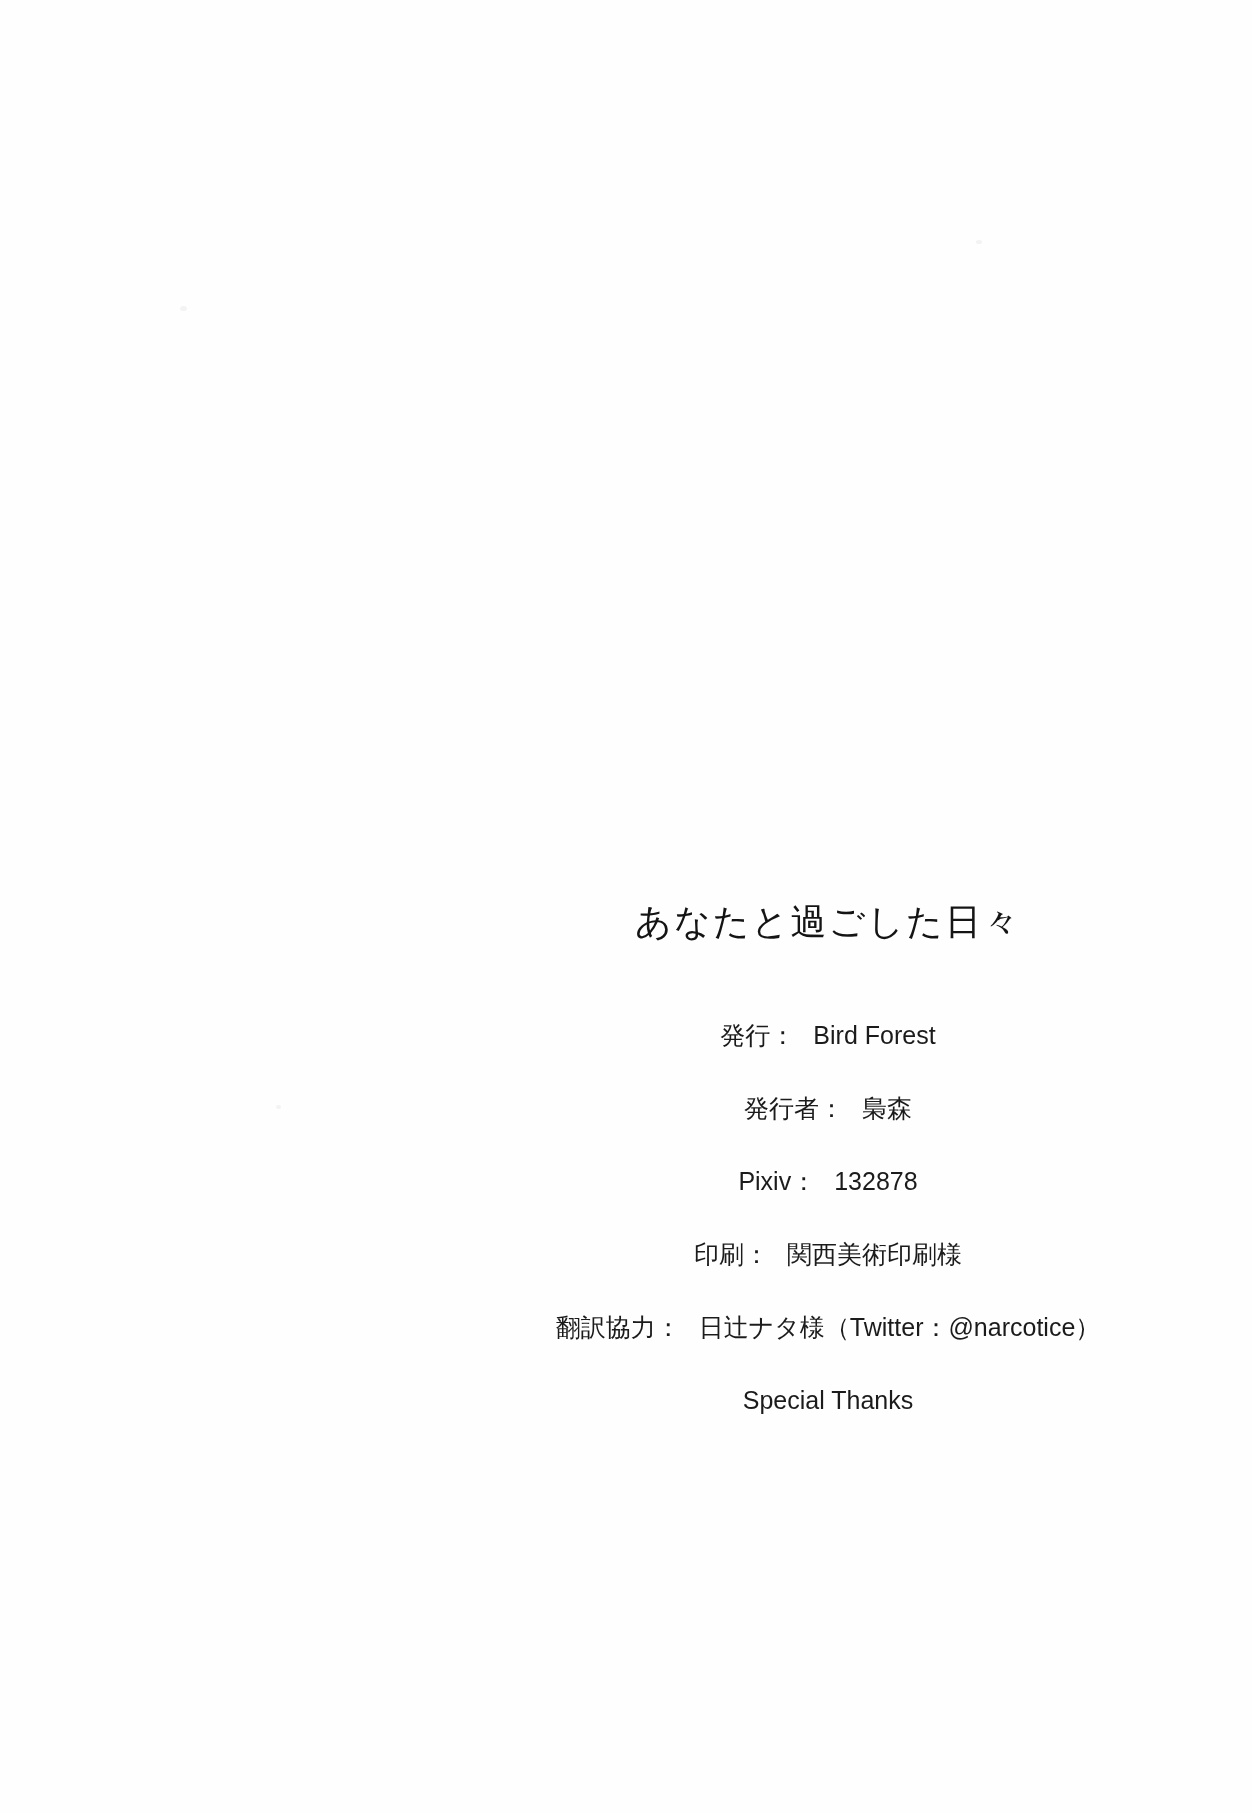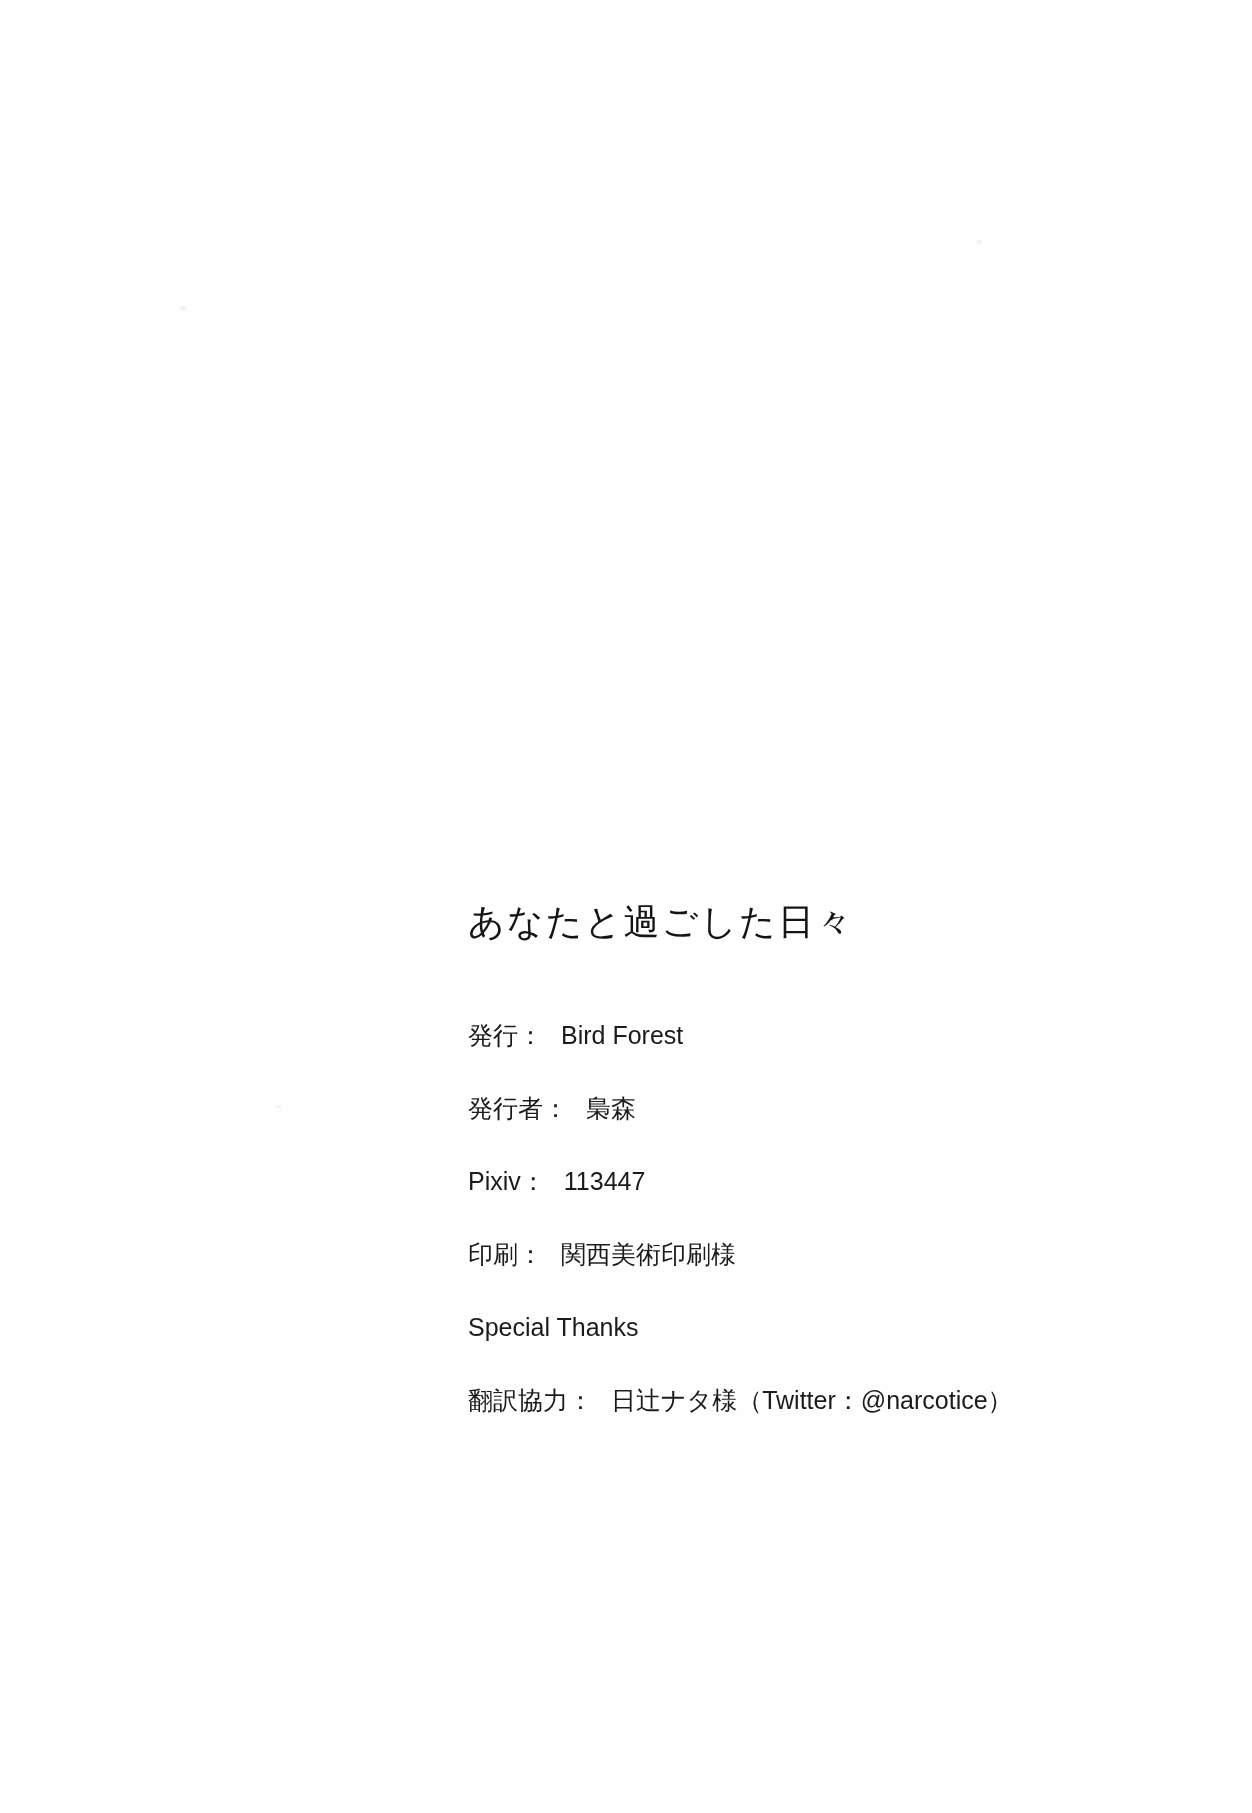--- a/index.html
+++ b/index.html
@@ -25,20 +25,21 @@
     position: absolute;
     background: #e9e9e9;
     border-radius: 50%;
     opacity: .55;
   }
   .colophon {
     position: absolute;
     left: 468px;
     top: 900px;
     width: 720px;
+    text-align: center;
   }
   .colophon-title {
     font-size: 36px;
     letter-spacing: 2px;
     color: #141414;
     margin: 0 0 40px 0;
     font-weight: 400;
     line-height: 1.2;
     white-space: nowrap;
   }
@@ -81,31 +82,31 @@
       <span class="lbl">発行：</span><span class="val serif">Bird Forest</span>
     </div>
 
 
     <div class="credit-line">
       <span class="lbl">発行者：</span><span class="val">梟森</span>
     </div>
 
 
     <div class="credit-line">
-      <span class="lbl">Pixiv：</span><span class="val">113447</span>
+      <span class="lbl">Pixiv：</span><span class="val">132878</span>
     </div>
 
 
     <div class="credit-line">
       <span class="lbl">印刷：</span><span class="val">関西美術印刷様</span>
     </div>
 
+    <div class="credit-line">
+      <span class="lbl">翻訳協力：</span><span class="val">日辻ナタ様（Twitter：@narcotice）</span>
+    </div>
+
     <div class="credit-line nopad">
       <span class="lbl serif">Special Thanks</span><span class="val"></span>
-    </div>
-
-    <div class="credit-line">
-      <span class="lbl">翻訳協力：</span><span class="val">日辻ナタ様（Twitter：@narcotice）</span>
     </div>
 
 
   </div>
 </div>
 
 </body></html>

